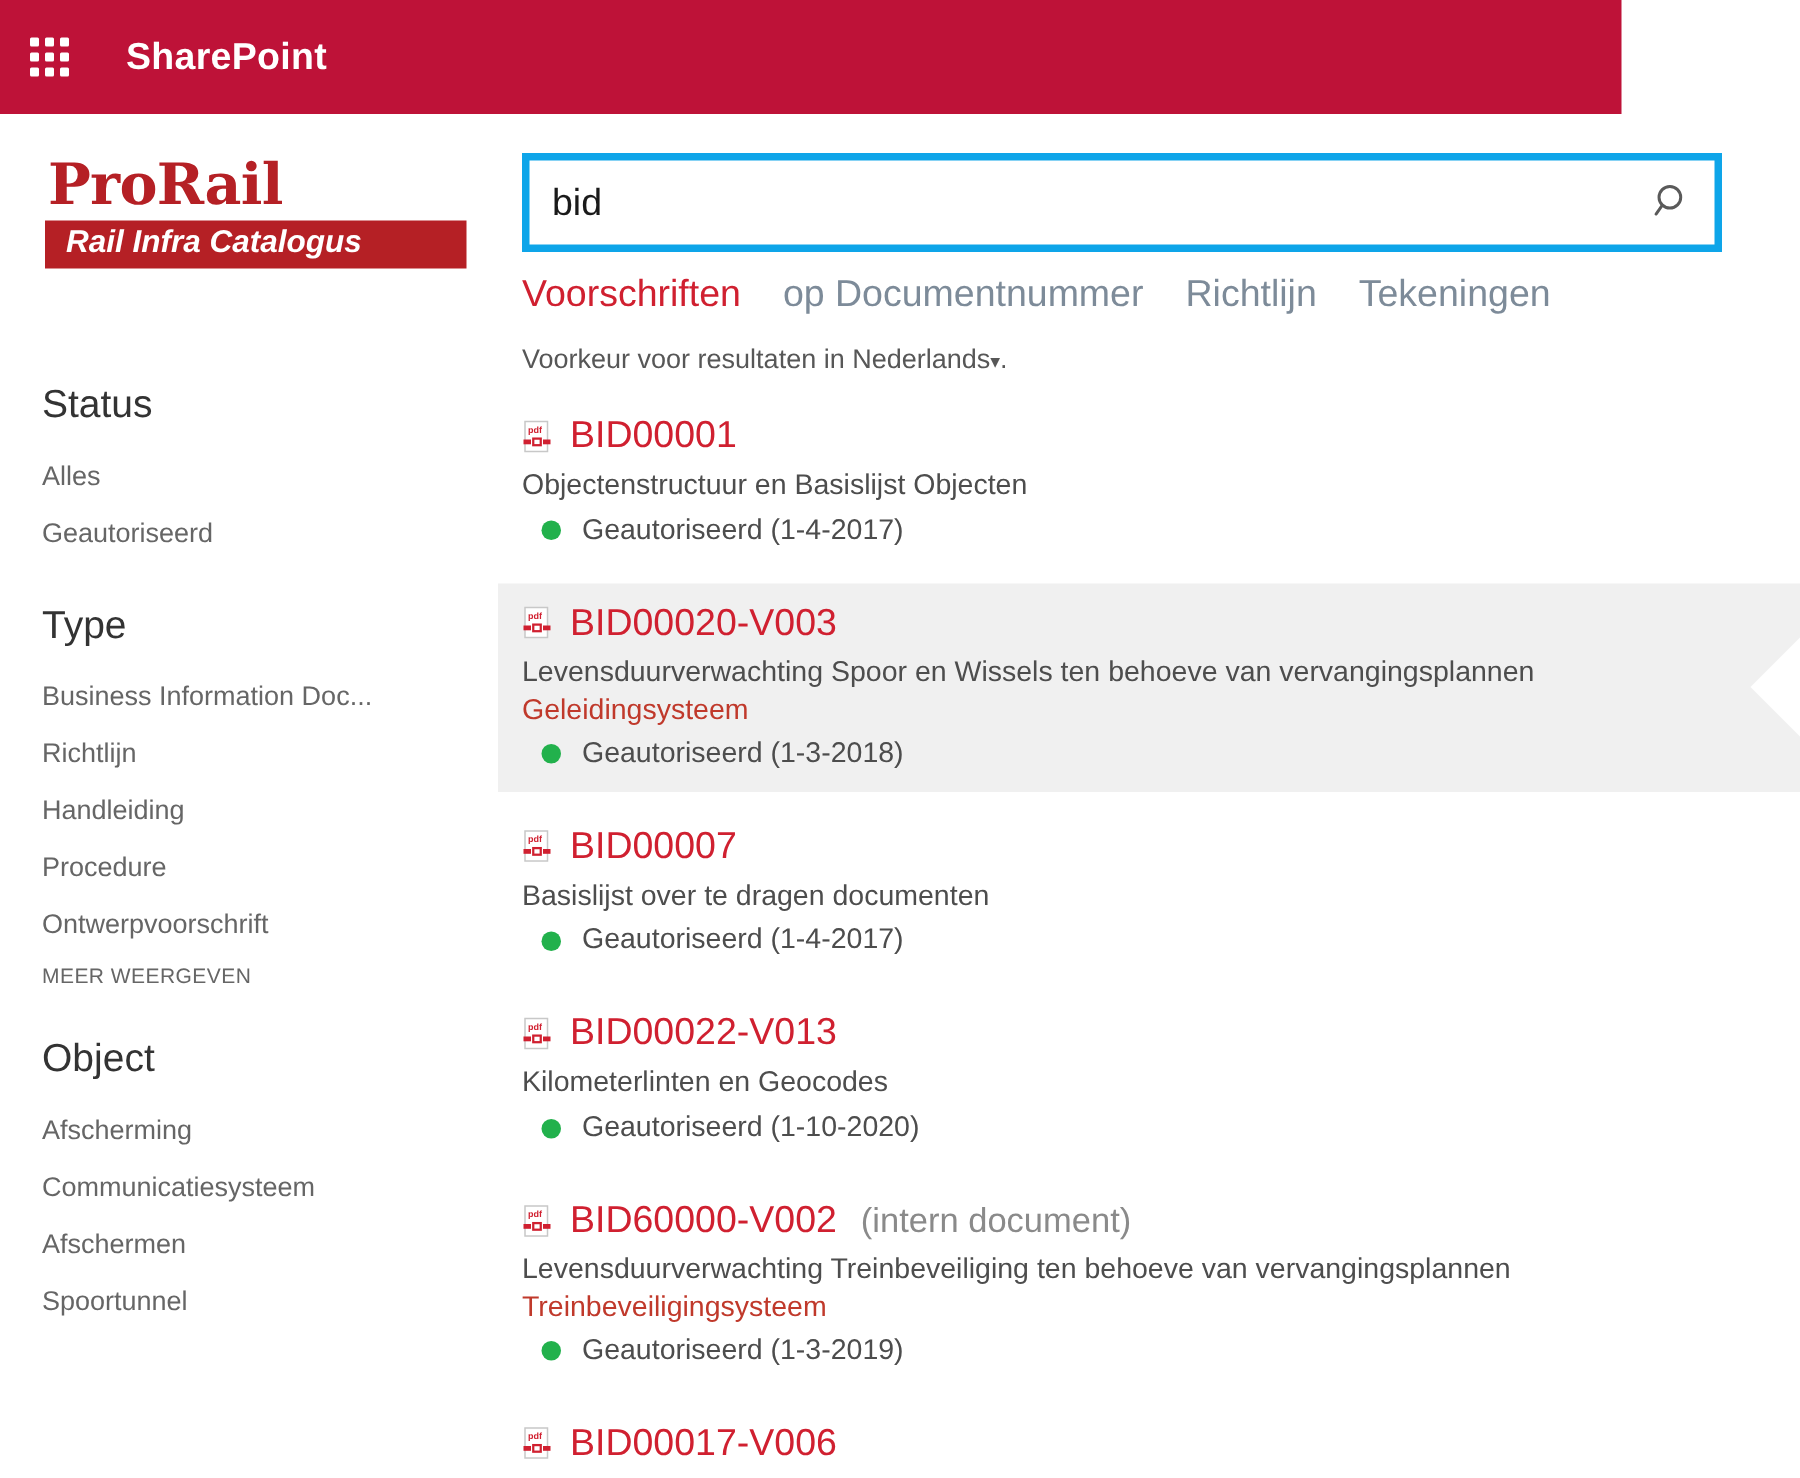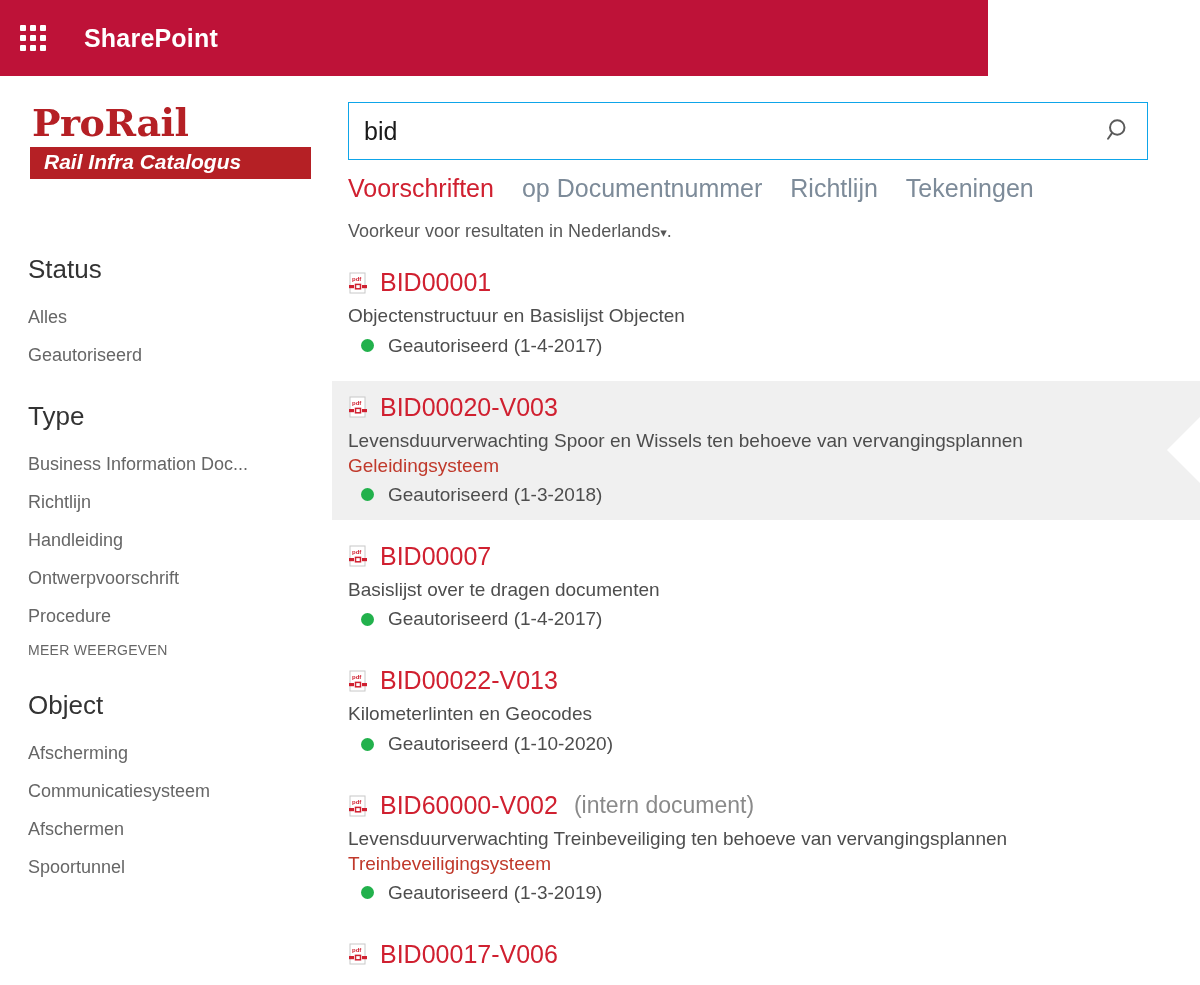--- a/index.html
+++ b/index.html
@@ -7,21 +7,21 @@
     width: 1200px; height: 985px;
     background: #ffffff;
     font-family: "Liberation Sans", sans-serif;
     overflow: hidden;
   }
   .page { position: relative; width: 1200px; height: 985px; }
 
   
   .suite-bar {
     position: absolute; top: 0; left: 0;
-    width: 988px; height: 76px;
+    width: 1081px; height: 76px;
     background: #be1238;
     display: flex; align-items: center;
   }
   .waffle {
     width: 30px; height: 30px;
     margin-left: 18px;
     display: grid;
     grid-template-columns: repeat(3, 6px);
     grid-template-rows: repeat(3, 6px);
     gap: 4px;
@@ -96,21 +96,21 @@
   .content {
     position: absolute; top: 76px; left: 332px;
     width: 868px; height: 909px;
     overflow: hidden;
   }
 
   .search-row { padding: 26px 52px 0 16px; }
   .search-box {
     position: relative;
     height: 56px;
-    border: 1px solid #0ea5e9;
+    border: 5px solid #0ea5e9;
     background: #ffffff;
     display: flex; align-items: center; justify-content: center;
   }
   .search-input {
     border: 0; outline: 0;
     font-family: "Liberation Sans", sans-serif;
     font-size: 25px;
     color: #1a1a1a;
     padding: 0 48px 0 15px;
     width: 100%;
@@ -220,22 +220,22 @@
         <div class="facet-head">Status</div>
         <div class="facet-item">Alles</div>
         <div class="facet-item">Geautoriseerd</div>
       </div>
 
       <div class="facet-group">
         <div class="facet-head">Type</div>
         <div class="facet-item">Business Information Doc...</div>
         <div class="facet-item">Richtlijn</div>
         <div class="facet-item">Handleiding</div>
+        <div class="facet-item">Procedure</div>
         <div class="facet-item">Ontwerpvoorschrift</div>
-        <div class="facet-item">Procedure</div>
         <div class="facet-more">MEER WEERGEVEN</div>
       </div>
 
       <div class="facet-group">
         <div class="facet-head">Object</div>
         <div class="facet-item">Afscherming</div>
         <div class="facet-item">Communicatiesysteem</div>
         <div class="facet-item">Afschermen</div>
         <div class="facet-item">Spoortunnel</div>
       </div>

